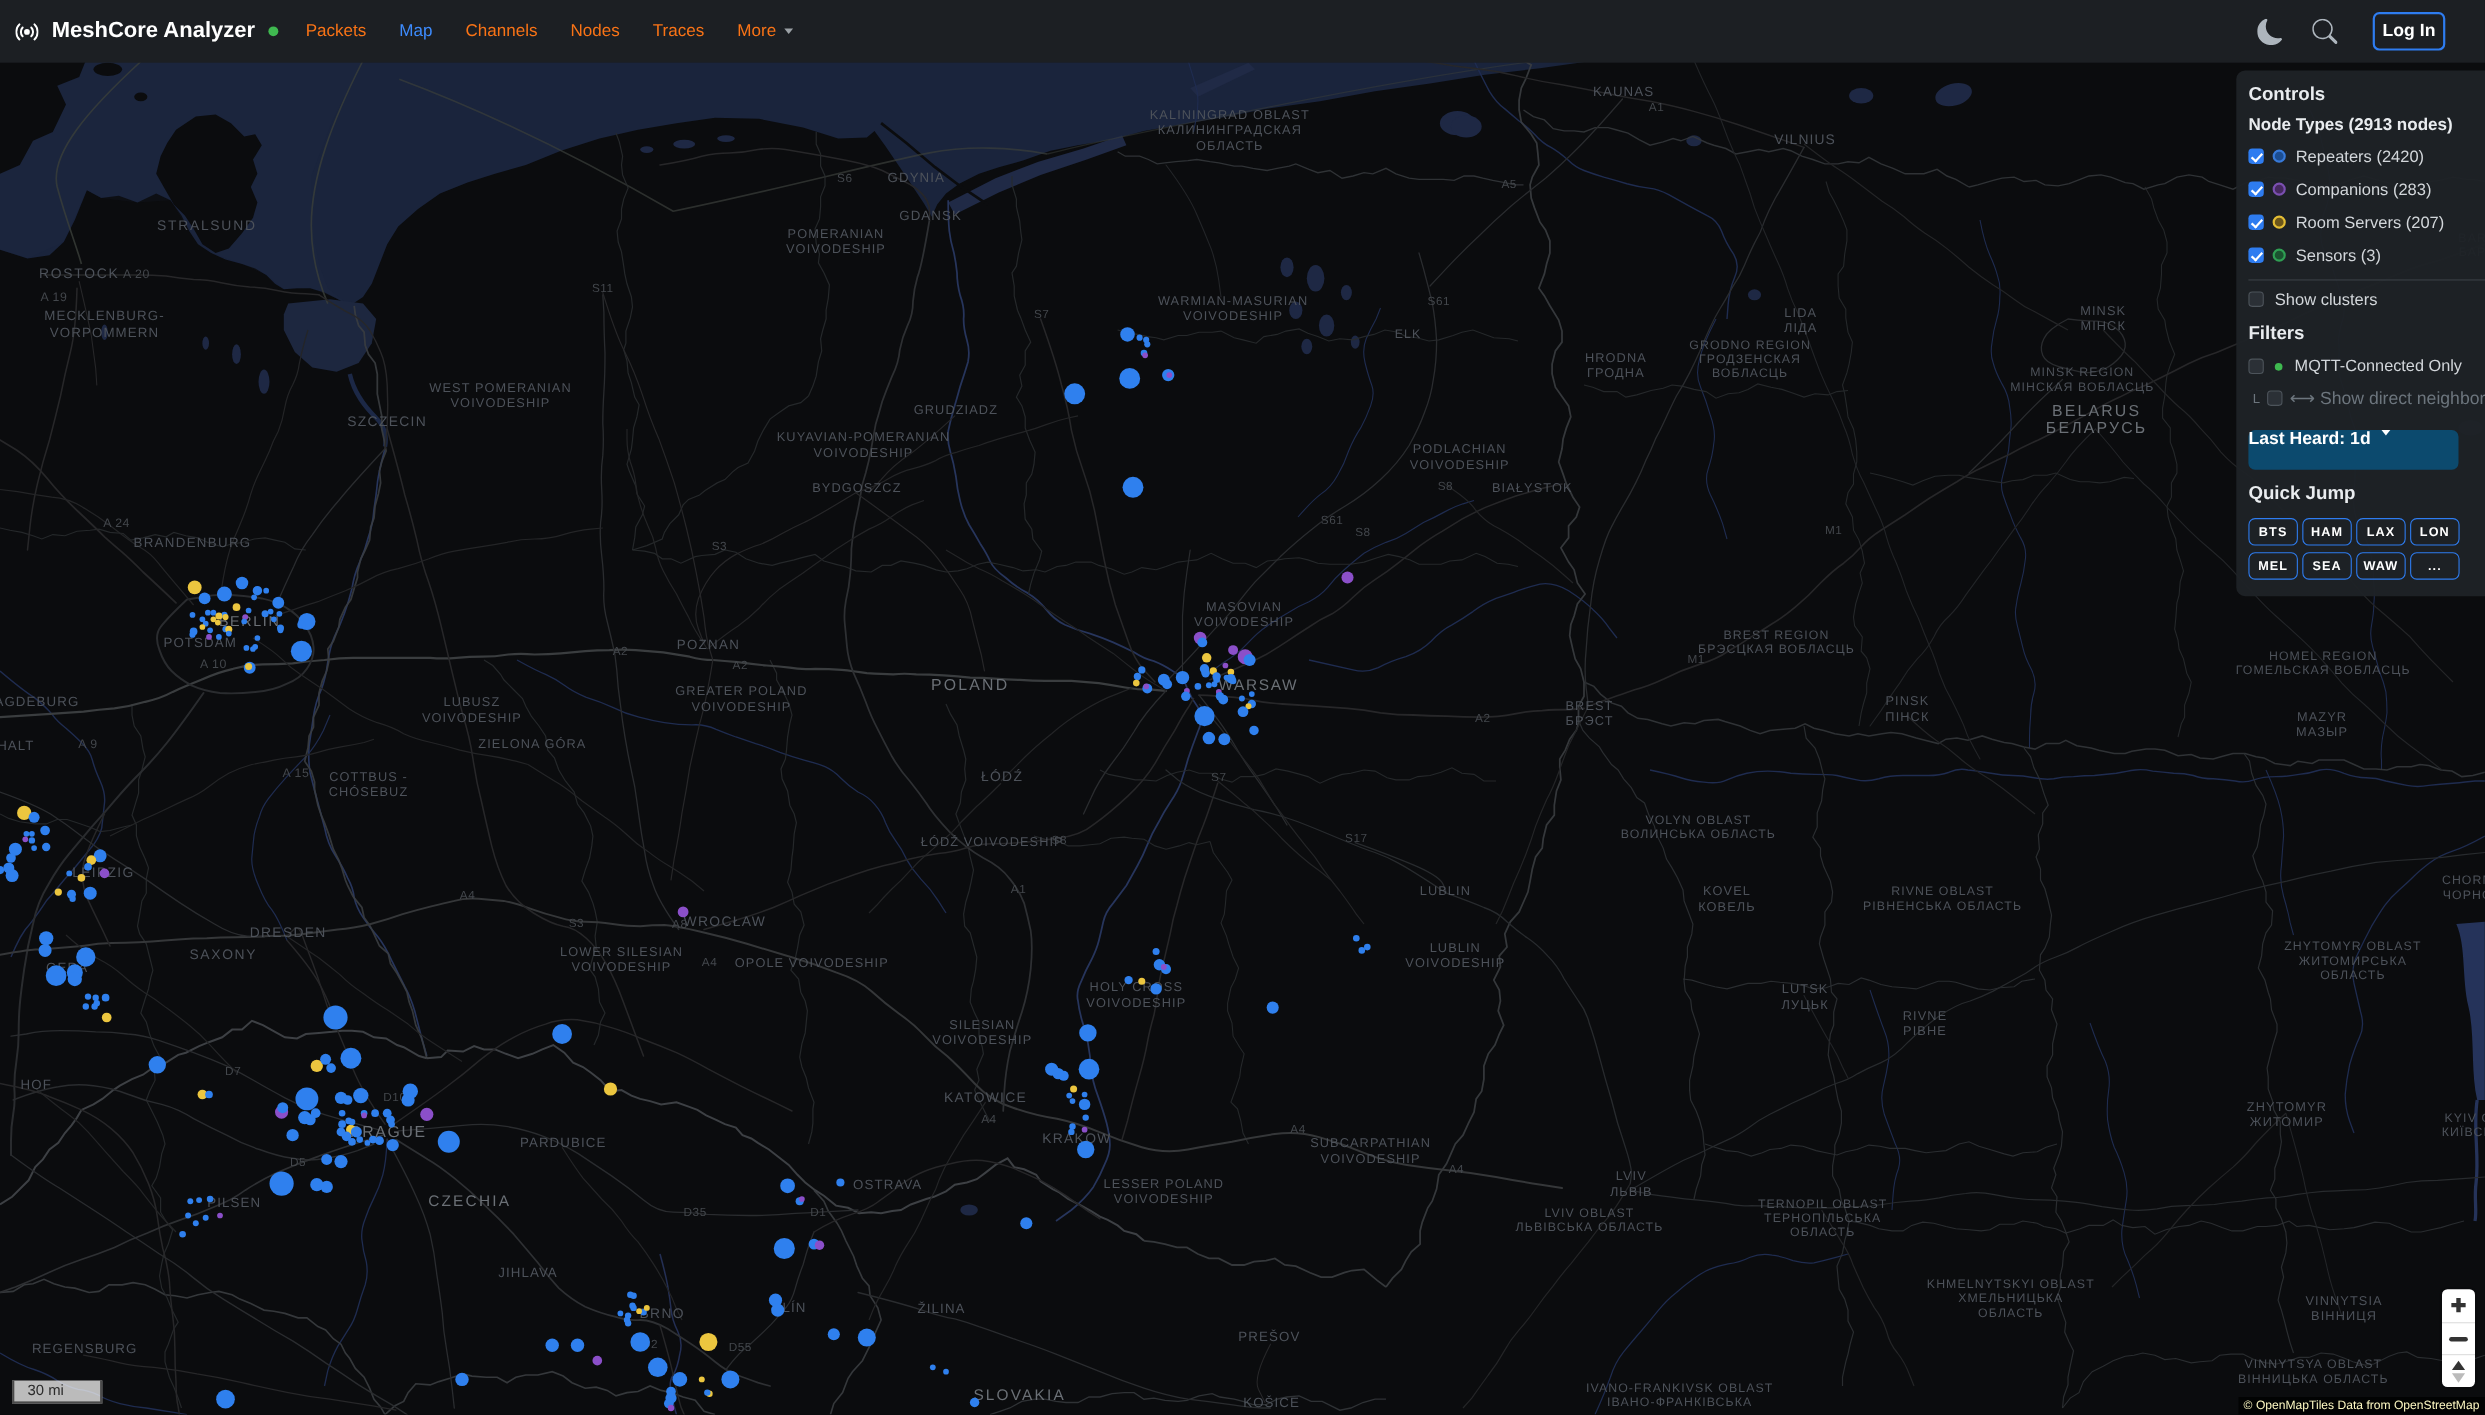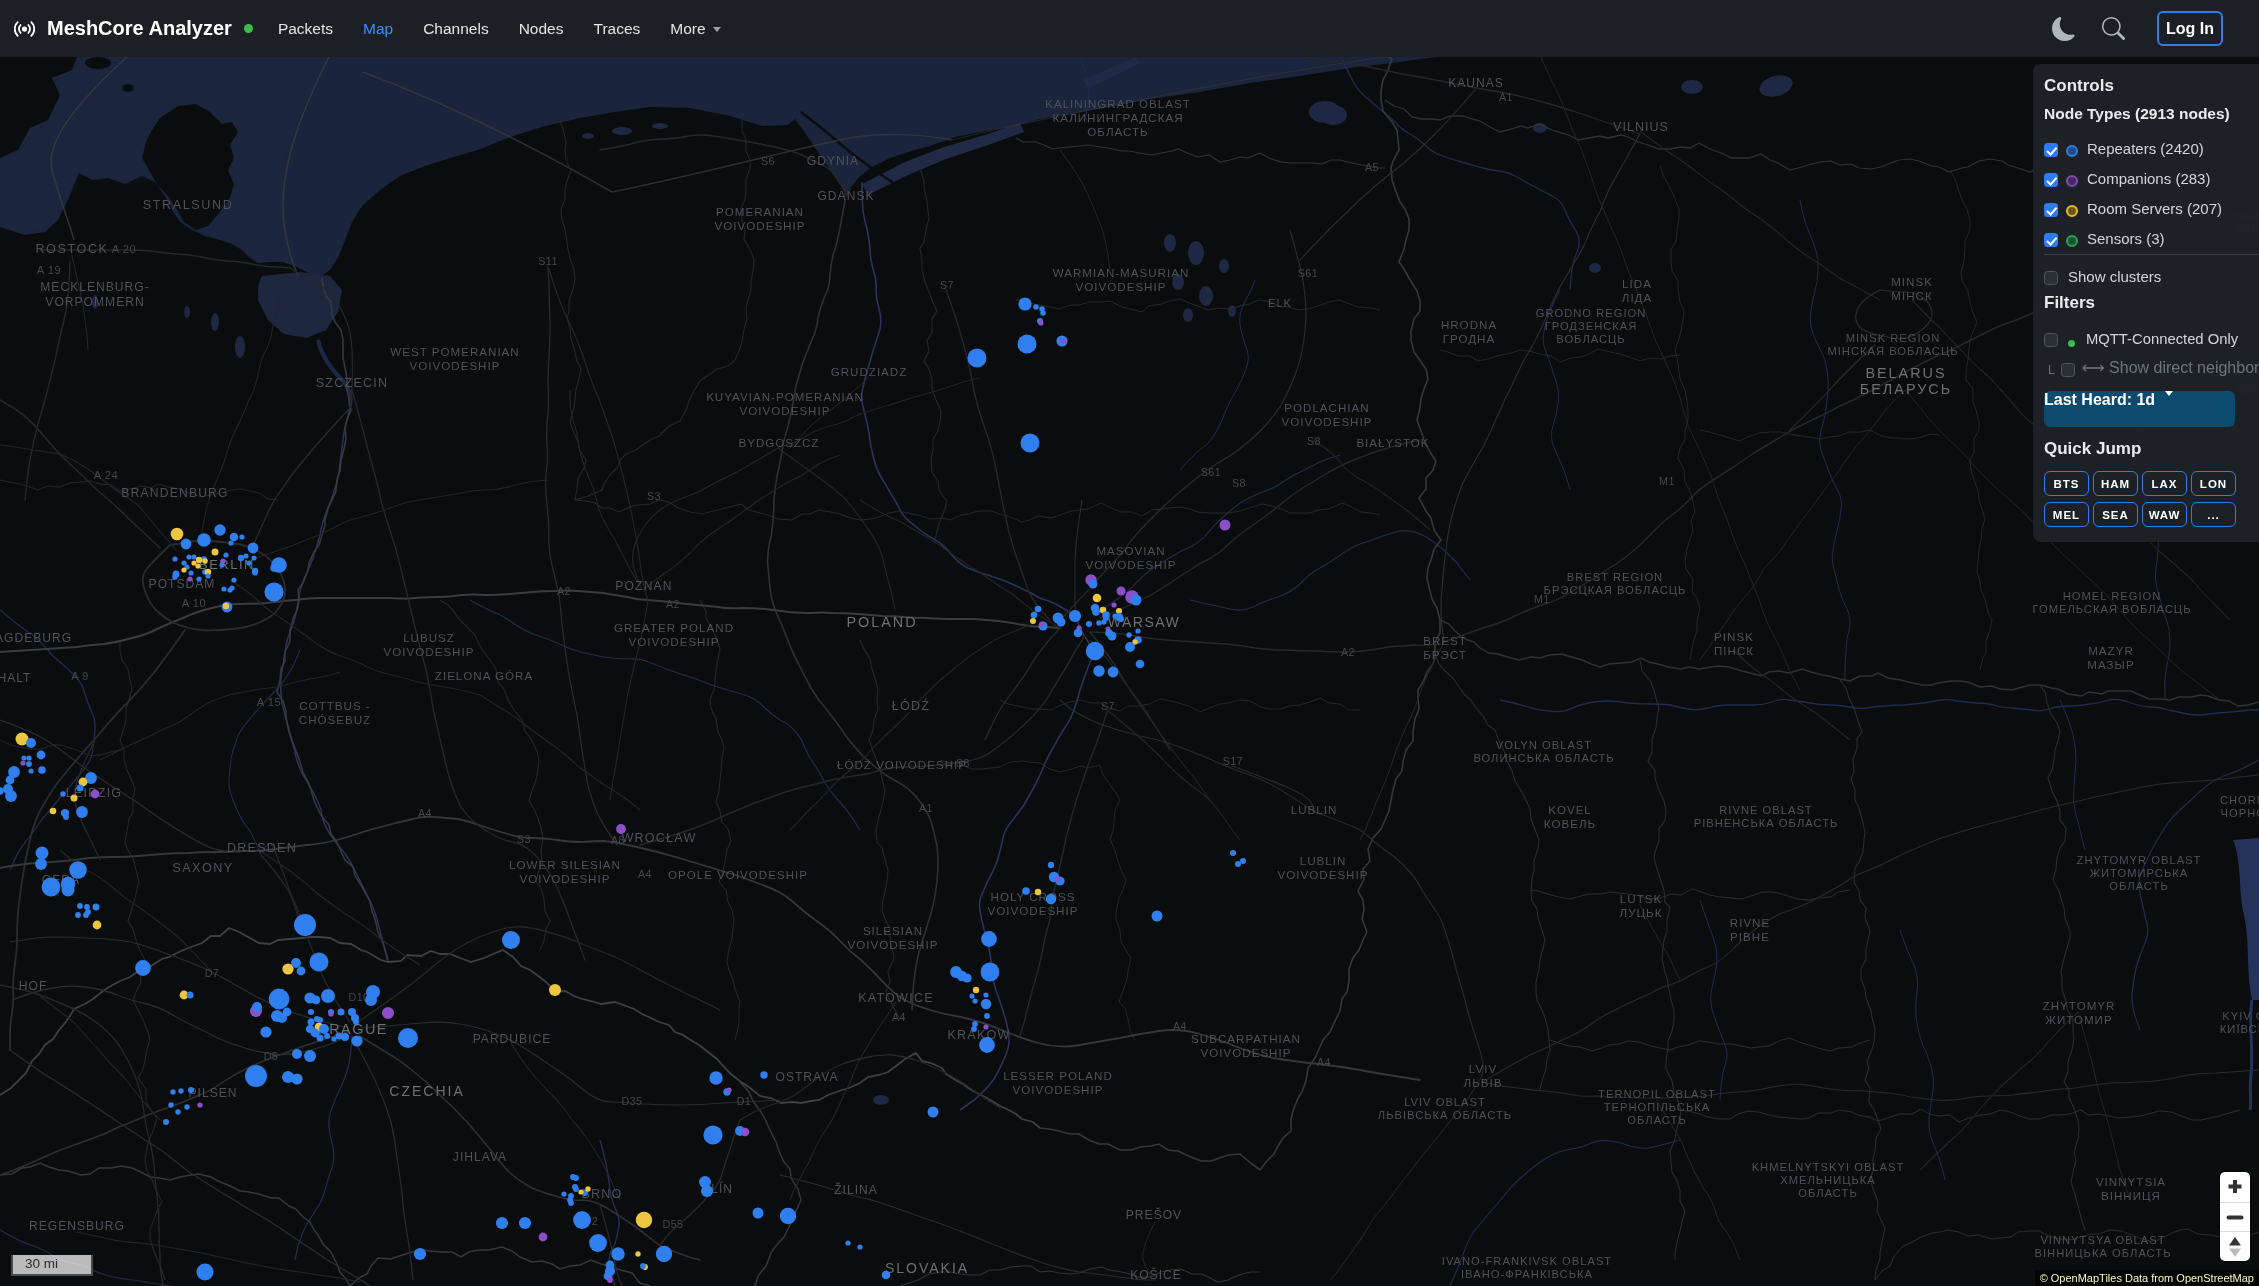--- a/index.html
+++ b/index.html
@@ -3,30 +3,30 @@
 <style>
 *{margin:0;padding:0;box-sizing:border-box}
 html,body{width:2259px;height:1286px;overflow:hidden;background:#0b0c0e;font-family:"Liberation Sans",sans-serif}
 #map{position:absolute;left:0;top:0;width:2259px;height:1286px;background:#0b0c0e}
 
 #nav{position:absolute;left:0;top:0;width:2259px;height:57px;background:#1c1f23;display:flex;z-index:50}
 #brand{display:flex;align-items:center;margin-left:14px}
 #brand .txt{color:#fff;font-size:20px;font-weight:bold;margin-left:12px;letter-spacing:0px}
 #brand .dot{width:9px;height:9px;border-radius:50%;background:#3fb950;margin-left:12px}
 .navlinks{display:flex;align-items:center;margin-left:10px}
-.navlinks a{color:#e5e5e5;font-size:15.5px;text-decoration:none;margin:0 15px}
+.navlinks a{color:#f97316;font-size:15.5px;text-decoration:none;margin:0 15px}
 .navlinks a.active{color:#3d8bfd}
 .caret{display:inline-block;width:0;height:0;border-left:4.5px solid transparent;border-right:4.5px solid transparent;border-top:5.5px solid #9ba1a6;margin-left:7px;vertical-align:middle}
 #navright{position:absolute;right:36px;top:0;height:57px;display:flex;align-items:center}
 #login{border:2px solid #2e7cf0;border-radius:6px;color:#fff;font-weight:bold;font-size:16px;padding:6.5px 7px;margin-left:12px;background:transparent}
 
 #panel{position:absolute;left:2033px;top:64px;width:238px;height:478px;background:rgba(30,34,39,0.96);border-radius:8px;z-index:40;padding:12px 11px;color:#ced4da;overflow:hidden}
 #panel h1{font-size:17px;font-weight:bold;color:#e9ecef;margin-bottom:9px}
 #panel h2{font-size:15.5px;font-weight:bold;color:#e9ecef;margin-bottom:4px;white-space:nowrap}
-.row{display:flex;align-items:flex-end;height:30px}
+.row{display:flex;align-items:center;height:30px}
 .cb{width:14px;height:14px;border-radius:3.5px;background:#2e7cf0;position:relative;flex:none}
 .cb:after{content:"";position:absolute;left:4.6px;top:1.6px;width:3.5px;height:7.5px;border:solid #fff;border-width:0 2px 2px 0;transform:rotate(42deg)}
 .cb.off{background:#2b3036;border:1px solid #4d545b}
 .cb.off:after{display:none}
 .ring{width:12px;height:12px;border-radius:50%;margin-left:8px;flex:none}
 .lbl{font-size:15px;margin-left:9px;color:#d2d6da;white-space:nowrap}
 hr.div{border:none;border-top:1px solid #3a4046;margin:7px 0 4px 0}
 .gdot{width:7px;height:7px;border-radius:50%;background:#3fb950;margin-left:10px;flex:none}
 .sub{color:#6c757d}
 #lastheard{width:191px;height:36px;background:#0c4a6e;border-radius:6px;color:#fff;font-size:16px;font-weight:bold;display:flex;margin:14px 0 12px 0;}

